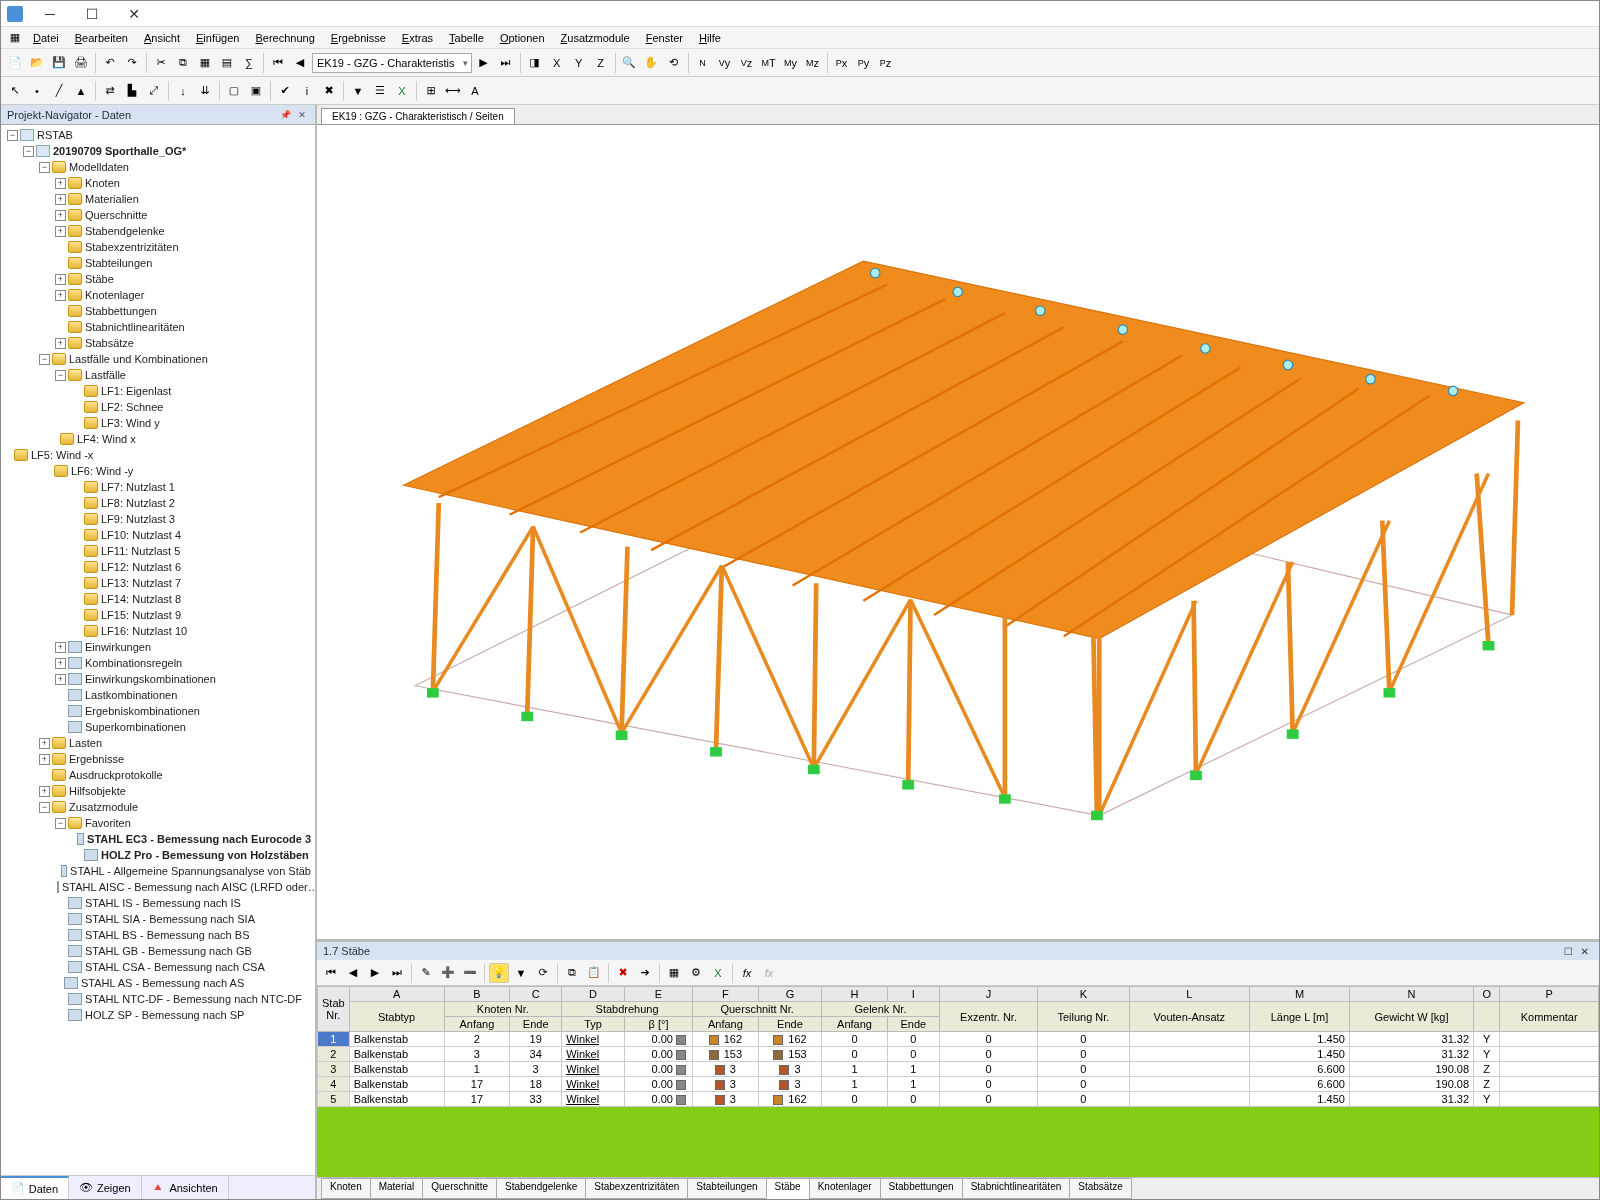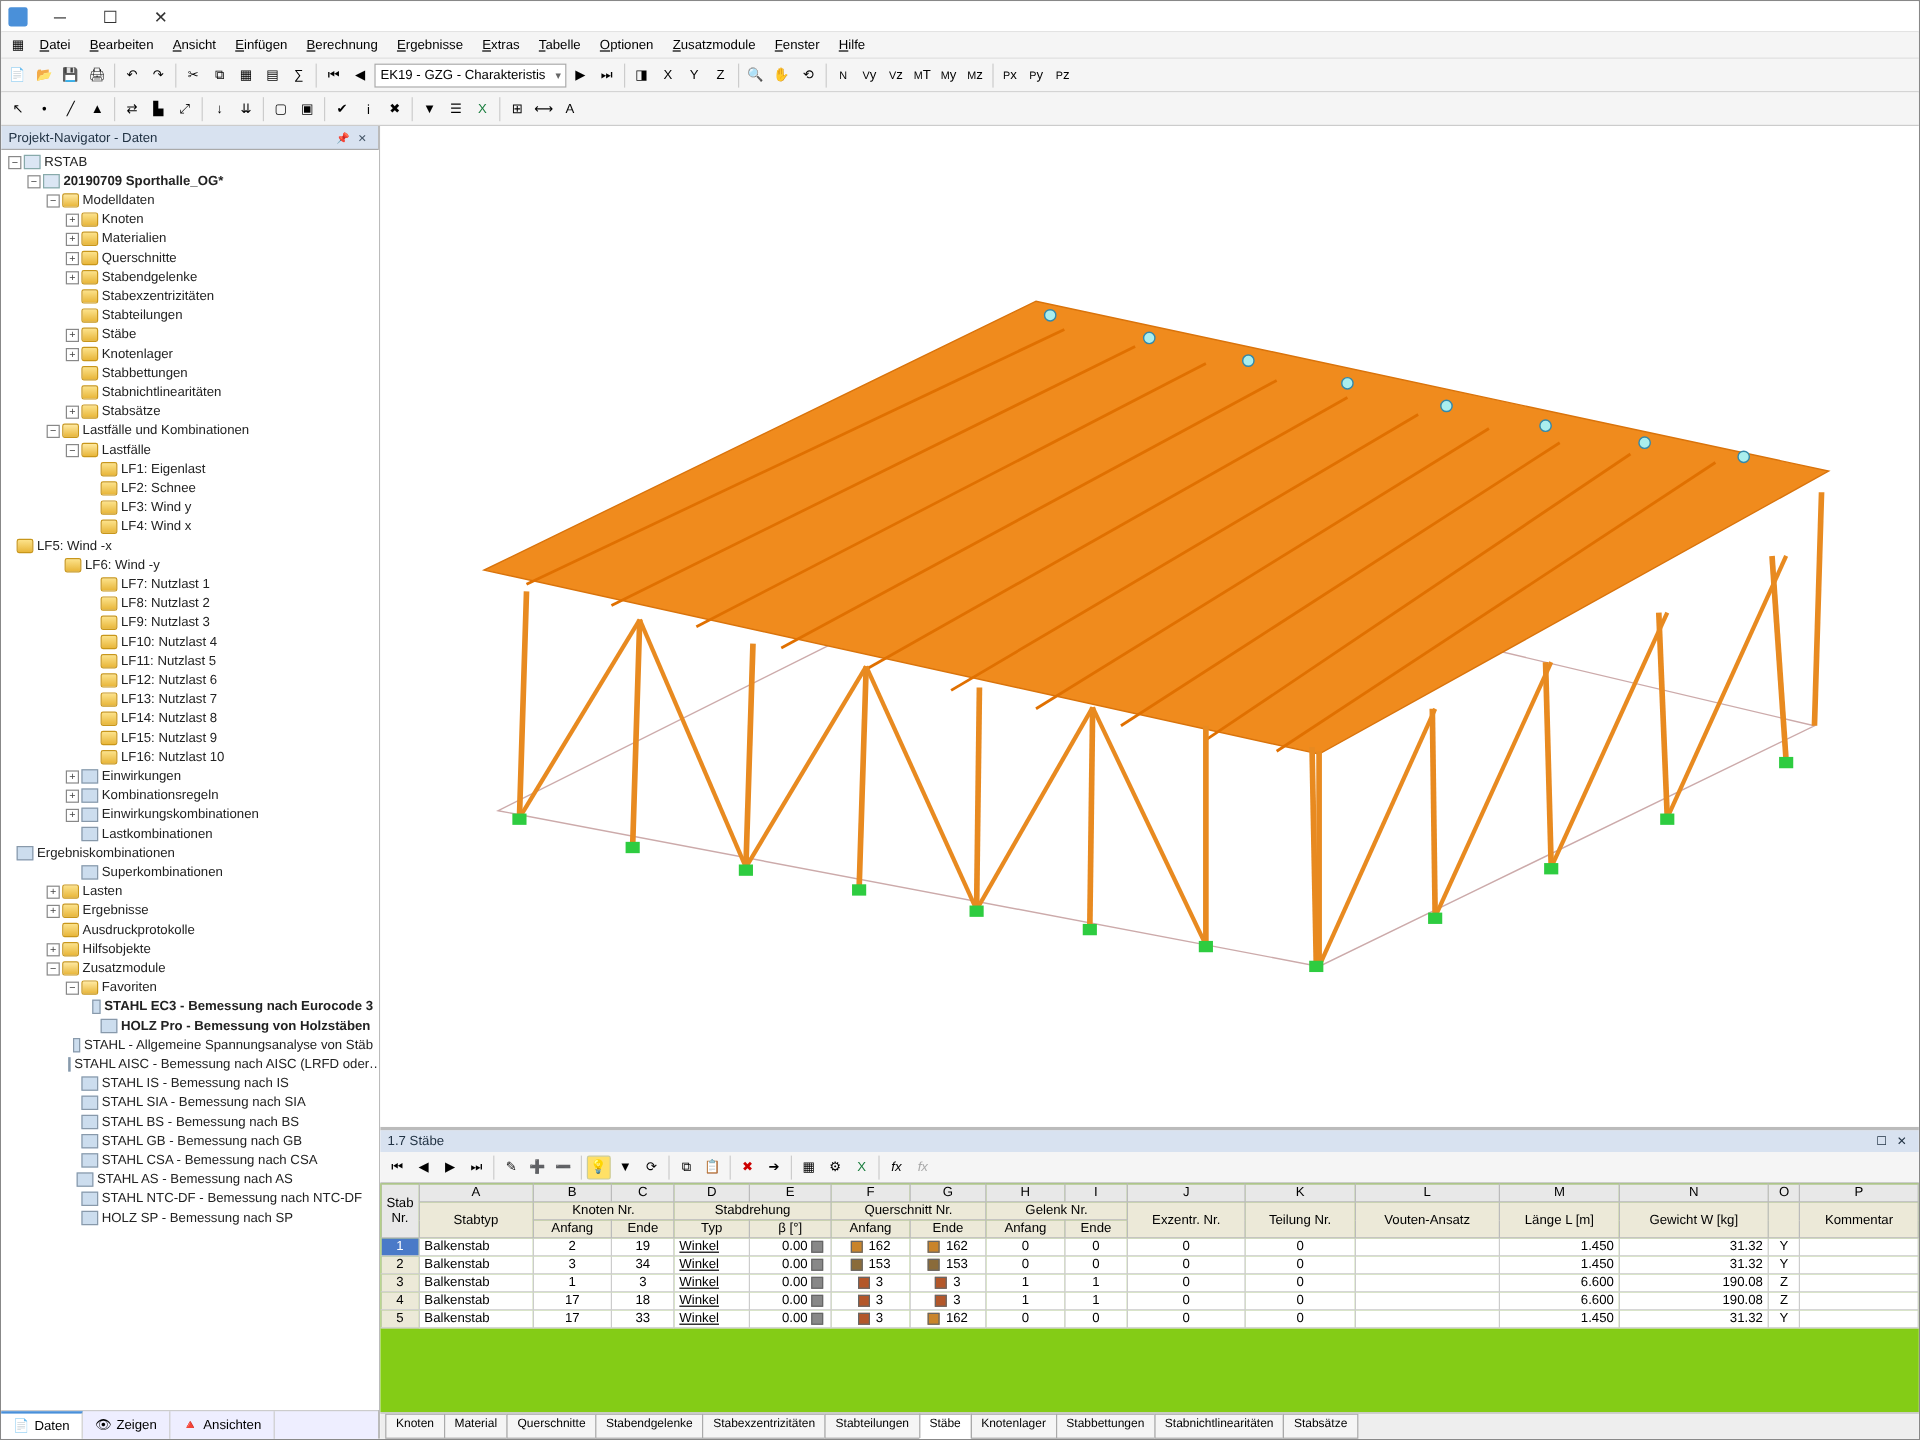--- a/index.html
+++ b/index.html
@@ -249,21 +249,21 @@
           <div class="tree-row " style="padding-left:70px">
             <span class="exp none"></span>
             <span class="ico folder"></span>
             <span class="lbl">LF2: Schnee</span>
           </div>
           <div class="tree-row " style="padding-left:70px">
             <span class="exp none"></span>
             <span class="ico folder"></span>
             <span class="lbl">LF3: Wind y</span>
           </div>
-          <div class="tree-row " style="padding-left:70px">
+          <div class="tree-row " style="padding-left:46px">
             <span class="exp none"></span>
             <span class="ico folder"></span>
             <span class="lbl">LF4: Wind x</span>
           </div>
           <div class="tree-row " style="">
             <span class="exp none"></span>
             <span class="ico folder"></span>
             <span class="lbl">LF5: Wind -x</span>
           </div>
           <div class="tree-row " style="padding-left:40px">
@@ -334,21 +334,21 @@
           <div class="tree-row " style="padding-left:54px">
             <span class="exp">+</span>
             <span class="ico mod"></span>
             <span class="lbl">Einwirkungskombinationen</span>
           </div>
           <div class="tree-row " style="padding-left:54px">
             <span class="exp none"></span>
             <span class="ico mod"></span>
             <span class="lbl">Lastkombinationen</span>
           </div>
-          <div class="tree-row " style="">
+          <div class="tree-row " style="padding-left:54px">
             <span class="exp none"></span>
             <span class="ico mod"></span>
             <span class="lbl">Ergebniskombinationen</span>
           </div>
           <div class="tree-row " style="padding-left:54px">
             <span class="exp none"></span>
             <span class="ico mod"></span>
             <span class="lbl">Superkombinationen</span>
           </div>
           <div class="tree-row " style="padding-left:38px">
@@ -443,20 +443,23 @@
           </div>
         </div>
       <div class="nav-tabs">
         <div class="nav-tab active">📄 <span>Daten</span></div>
         <div class="nav-tab">👁 <span>Zeigen</span></div>
         <div class="nav-tab">🔺 <span>Ansichten</span></div>
       </div>
     </div>
 
     <div class="content-area">
+      <div class="view-tab-strip">
+        <div class="view-tab">EK19 : GZG - Charakteristisch / Seiten</div>
+      </div>
       <div class="viewport">
         <svg class="model-placeholder" viewBox="0 0 1000 500">
 
           <polygon points="40,380 620,490 970,320 420,190" fill="none" stroke="#caa" stroke-width="1"></polygon>
 
           <polygon points="30,210 620,340 980,140 420,20" fill="#f08b1d" stroke="#d9730b" stroke-width="1"></polygon>
 
           <g stroke="#e07000" stroke-width="2">
             <line x1="60" y1="220" x2="440" y2="40"></line>
               <line x1="120" y1="235" x2="490" y2="52"></line>

